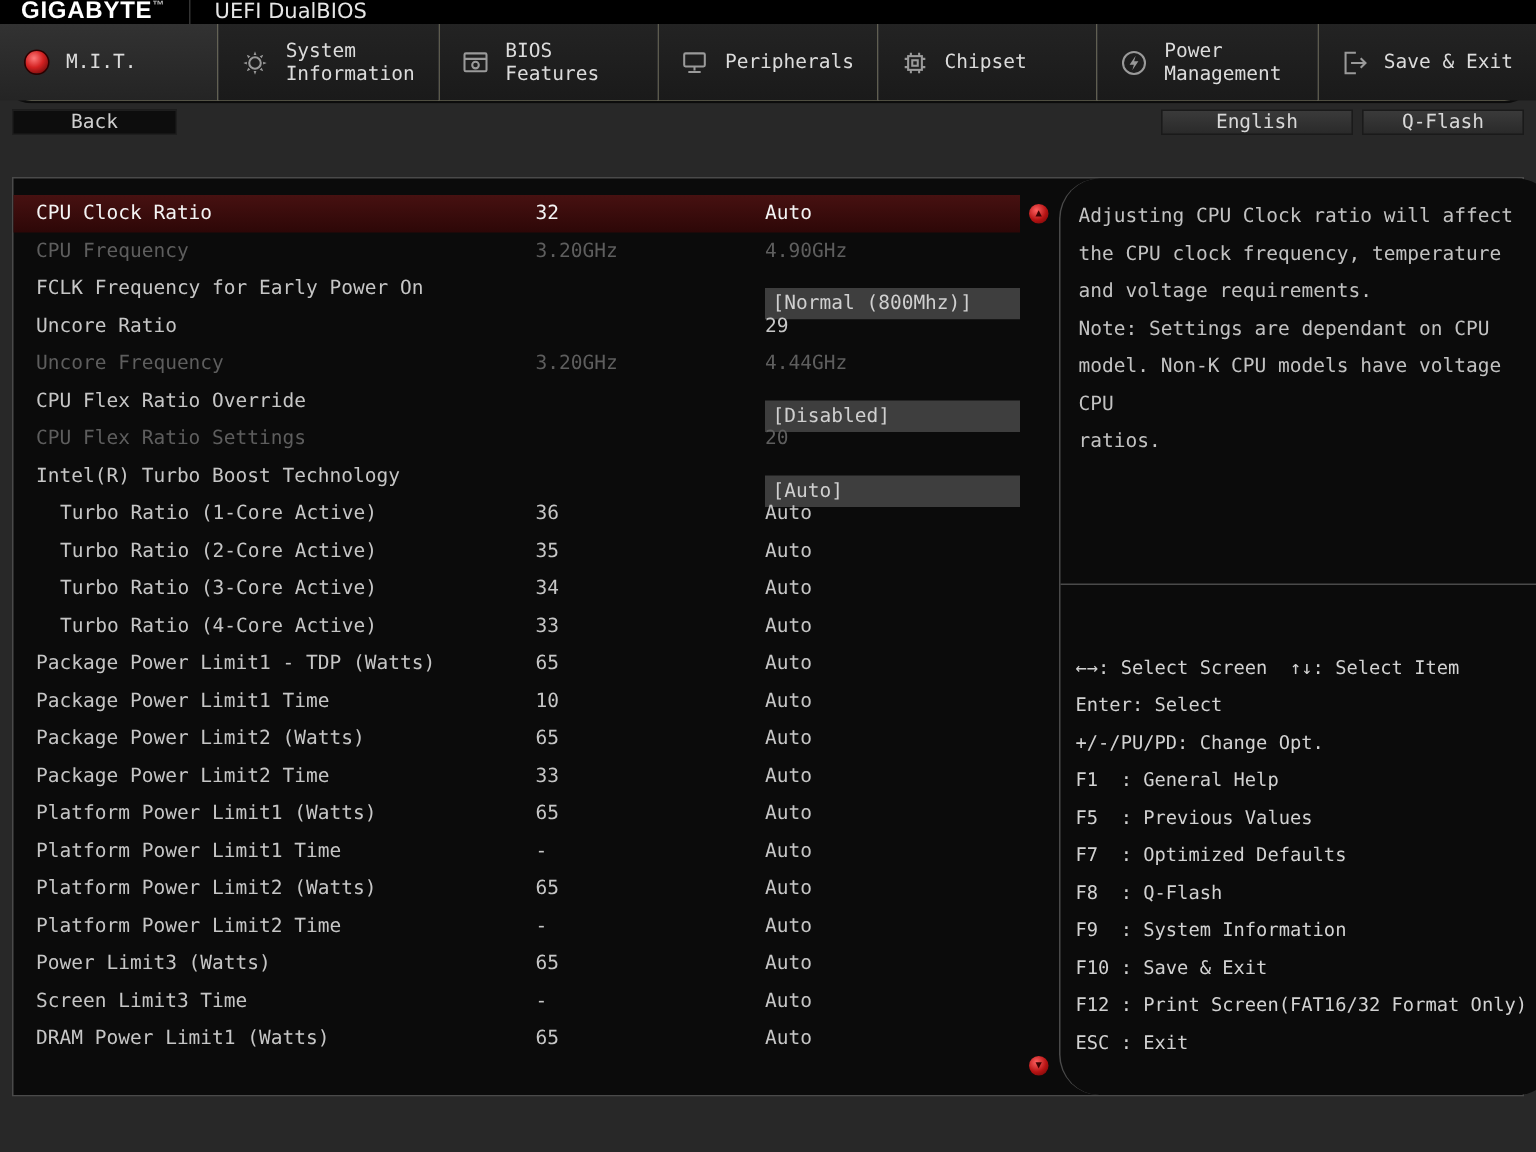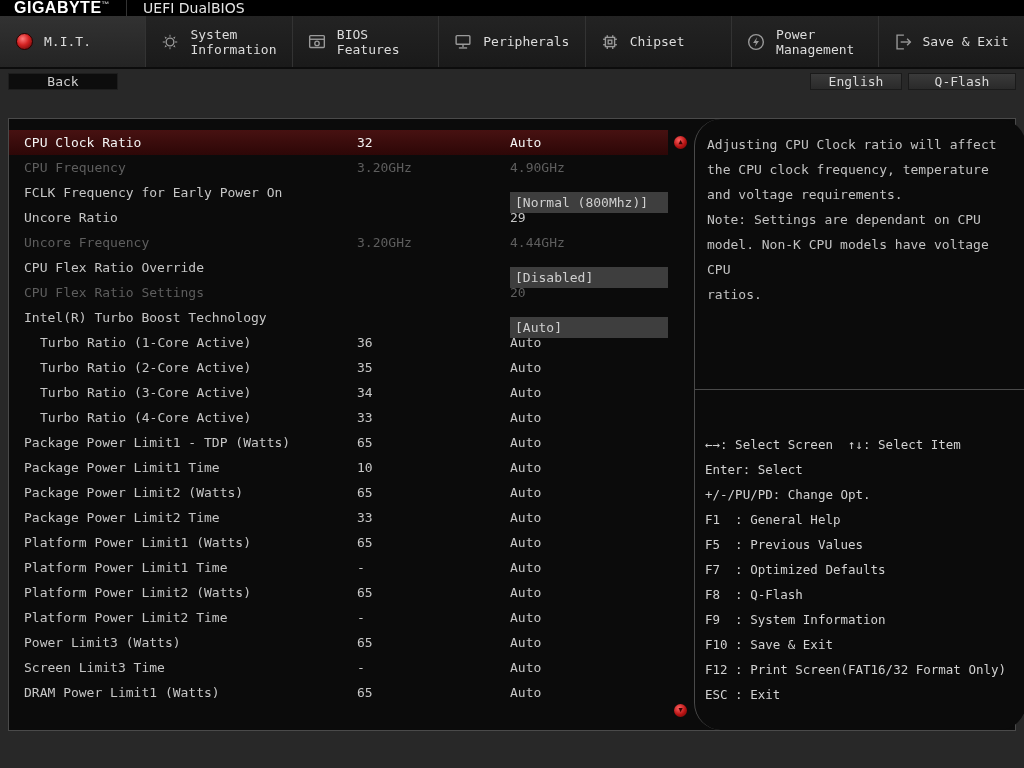--- a/index.html
+++ b/index.html
@@ -23,20 +23,21 @@
     font-size:16px; color:#fff; letter-spacing:.5px;
   }
   .brand sup { font-size:8px; color:#bbb; }
   .titlebar-sep { width:1px; height:28px; background:#333; margin:0 16px; }
   .product-title { font-family:"DejaVu Sans", sans-serif; font-size:14px; color:#e6e6e6; }
 
   
   .tabs {
     height:53px; display:flex; background:#fef9c3;
     border-bottom:2px solid #0c0c0c;
+    border-radius:21px;
   }
   .tab {
     flex:1 1 0; display:flex; align-items:center; gap:9px;
     padding-left:13px; cursor:default;
     background:linear-gradient(180deg,#232323,#1a1a1a);
     border-right:1px solid #333;
   }
   .tab:last-child { border-right:none; }
   .tab.active {
     background:linear-gradient(180deg,#323232,#242424);
@@ -58,21 +59,21 @@
     display:flex; align-items:center; justify-content:center;
     font-size:13px; color:#d8d8d8; cursor:default;
   }
   .btn-back {
     width:110px; background:#0d0d0d; border:1px solid #1e1e1e; color:#cfcfcf;
   }
   .btn-light {
     background:linear-gradient(180deg,#3a3a3a,#2a2a2a);
     border:1px solid #1a1a1a;
   }
-  .btn-english { width:92px; margin-left:auto; margin-right:6px; }
+  .btn-english { width:128px; margin-left:auto; margin-right:6px; }
   .btn-qflash { width:108px; }
 
   
   .main {
     margin:15px 8px 0; height:613px; display:flex;
     border:1px solid #4a4a4a; background:#0b0b0b;
   }
   .list { flex:1 1 auto; position:relative; padding-top:11px; }
   .row {
     height:25px; display:flex; align-items:center; margin-right:26px;
@@ -83,21 +84,21 @@
     color:#f4f4f4;
   }
   .row.muted { color:#5e5e5e; }
   .col { overflow:hidden; white-space:nowrap; }
   .col.name  { width:348px; padding-left:15px; }
   .row.indent .col.name { padding-left:31px; }
   .col.value { width:153px; }
   .col.option { flex:1 1 auto; }
   .opt-text { display:inline-block; }
   .opt-text.boxed {
-    width:158px; background:#3e3e3e; color:#cfcfcf;
+    width:170px; background:#3e3e3e; color:#cfcfcf;
     padding:2px 5px; line-height:17px;margin-top:20px;
   }
   .scroll-marker {
     position:absolute; right:7px; width:13px; height:13px; border-radius:50%;
     background:radial-gradient(circle at 38% 32%, #ff6060 0%, #b51212 55%, #5e0606 100%);
     display:flex; align-items:center; justify-content:center;
     color:#3a0202; font-size:7px; line-height:7px;
   }
   .scroll-up { top:17px; }
   .scroll-down { bottom:13px; }

